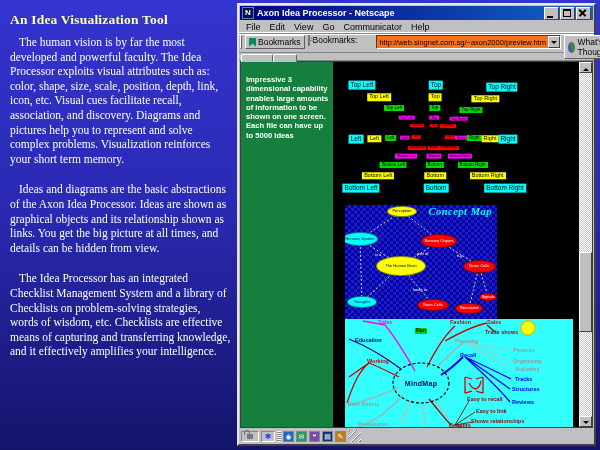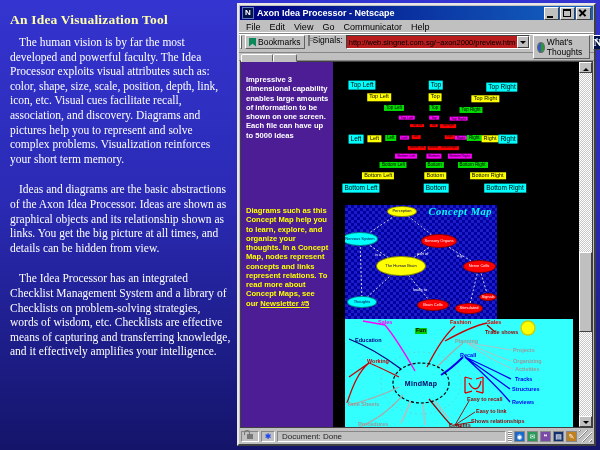--- a/index.html
+++ b/index.html
@@ -30,37 +30,37 @@
   .tbtn-close::before{transform:rotate(45deg);}
   .tbtn-close::after{transform:rotate(-45deg);}
   .menubar{height:13px;display:flex;align-items:center;gap:9px;padding:0 7px;
     border-bottom:1px solid #868686;box-shadow:0 -1px 0 #fff inset;flex:0 0 auto;font-size:9px;}
   .toolbar{height:17px;display:flex;align-items:flex-start;gap:3px;padding:0 1px;
     border-top:1px solid #fff;border-bottom:1px solid #868686;flex:0 0 auto;}
   .grip{width:3px;height:12px;background:#c0c0c0;border:1px solid;border-color:#fff #606060 #606060 #fff;}
   .bm-ico{width:7px;height:9px;background:#0a8a5a;clip-path:polygon(0 0,100% 0,100% 100%,50% 70%,0 100%);}
   .pg-ico{width:8px;height:9px;background:#f5f5d0;border:1px solid #777;position:relative;}
   .pg-ico::after{content:"";position:absolute;left:1px;top:2px;width:4px;height:1px;background:#888;box-shadow:0 2px 0 #888;}
-  .urlwrap{flex:1;height:12px;display:flex;background:#b91c1c;
-    border:1px solid;border-color:#404040 #fff #fff #404040;align-items:center;}
+  .urlwrap{flex:1;height:12px;display:flex;background:#f97316;
+    border:1px solid;border-color:#404040 #fff #fff #404040;align-items:center;margin-left:16px;}
   .urltext{flex:1;font-size:7.5px;padding:0 2px;white-space:nowrap;overflow:hidden;color:#000;}
   .ddbtn{width:10px;height:10px;background:#c0c0c0;border:1px solid;border-color:#fff #404040 #404040 #fff;position:relative;}
   .ddbtn::after{content:"";position:absolute;left:2px;top:4px;border:3px solid transparent;border-top-color:#000;}
   .wr-ico{width:9px;height:9px;border-radius:50%;background:conic-gradient(#2a9a2a 0 50%,#3a56c8 0 100%);border:1px solid #666;}
   .wr-btn{display:flex;align-items:center;gap:2px;padding:1px 3px;font-size:8.5px;
     border:1px solid;border-color:#fff #606060 #606060 #fff;background:#c0c0c0;}
   .nlogo{width:14px;height:13px;background:#001048;color:#fff;font:bold 10px/13px "Liberation Serif",serif;
     text-align:center;border:1px solid;border-color:#fff #404040 #404040 #fff;position:relative;}
   .nlogo i{position:absolute;width:2px;height:2px;background:#9fd6ff;border-radius:50%;left:2px;top:2px;box-shadow:7px 6px 0 -0.5px #9fd6ff;}
   .tabstrip{height:7px;position:relative;border-bottom:1px solid #868686;flex:0 0 auto;}
   .mini-tab{position:absolute;top:1px;height:6px;background:#c0c0c0;
     border:1px solid;border-color:#fff #606060 transparent #fff;border-radius:2px 2px 0 0;}
   
   .content{flex:1;display:flex;overflow:hidden;border:1px solid #404040;margin:0 1px;background:#000;}
-  .redcol{width:92px;flex:0 0 auto;background:#4c1d95;position:relative;
+  .redcol{width:92px;flex:0 0 auto;background:#15803d;position:relative;
     font-size:7.6px;font-weight:bold;line-height:1.22;}
   .rblock{position:absolute;left:5px;right:4px;}
   .rb1{top:13px;color:#fff;}
   .rb2{top:144px;color:#ff0;}
   .rb3{top:257px;color:#fff;}
   .rlink{color:#ff0;text-decoration:underline;cursor:pointer;}
   .blackmain{flex:1;position:relative;background:#000;overflow:hidden;}
   .bullet{position:absolute;left:7px;top:3px;color:#cc6;font-size:8px;display:flex;align-items:center;gap:4px;}
   .bullet::before{content:"";width:4px;height:4px;background:#ddd;display:inline-block;}
   
@@ -134,44 +134,40 @@
     <span>Communicator</span>
     <span>Help</span>
   </div>
   <div class="toolbar">
     <div class="grip"></div>
     <div class="wr-btn">
       <div class="bm-ico"></div>
       <span>Bookmarks</span>
     </div>
     <div class="pg-ico"></div>
-    <span style="font-size:8.5px;">Signals:</span>
+    <span style="font-size:8.5px;">Bookmarks:</span>
     <div class="urlwrap">
       <div class="urltext">http://web.singnet.com.sg/~axon2000/preview.htm</div>
       <div class="ddbtn"></div>
     </div>
     <div class="wr-btn">
       <div class="wr-ico"></div>
       <span>What's Thoughts</span>
     </div>
     <div class="nlogo"><i></i><span>N</span></div>
   </div>
   <div class="tabstrip">
     <div class="mini-tab" style="left:2px;width:30px;"></div>
     <div class="mini-tab" style="left:34px;width:22px;"></div>
   </div>
 
   <div class="content">
 
     <div class="redcol">
       <div class="rblock rb1">Impressive 3 dimensional capability enables large amounts of information to be shown on one screen. Each file can have up to 5000 Ideas</div>
-      <div class="rblock rb2">
-        <span>Diagrams such as this Concept Map help you to learn, explore, and organize your thoughts. In a Concept Map, nodes represent concepts and links represent relations. To read more about Concept Maps, see our</span>
-        <span class="rlink">Newsletter #5</span>
-      </div>
     </div>
 
     <div class="blackmain">
 
       <div class="tunnel" id="tunnel">
           <div class="t-box" style="left: 84.38px; top: 51.56px; font-size: 2.8px; background: rgb(255, 0, 0);">Top Left</div>
           <div class="t-box" style="left: 100.66px; top: 51.56px; font-size: 2.8px; background: rgb(255, 0, 0);">Top</div>
           <div class="t-box" style="left: 115.18px; top: 52px; font-size: 2.8px; background: rgb(255, 0, 0);">Top Right</div>
           <div class="t-box" style="left: 83.06px; top: 63.44px; font-size: 2.8px; background: rgb(255, 0, 0);">Left</div>
           <div class="t-box" style="left: 116.5px; top: 63.44px; font-size: 2.8px; background: rgb(255, 0, 0);">Right</div>
@@ -299,21 +295,20 @@
       <div class="sthumb"></div>
       <div class="sarrow sdown"></div>
     </div>
   </div>
 
   <div class="statusbar">
     <div class="spanel lockp">
         <div class="lock"></div>
       </div>
     <div class="spanel onlp">✱</div>
-    <div class="spanel sfield">Document: Done</div>
     <div class="compsep"></div>
     <div class="cicon" style="background:#1a6acc;">◉</div>
     <div class="cicon" style="background:#2a9a5a;">✉</div>
     <div class="cicon" style="background:#7a4aaa;">❝</div>
     <div class="cicon" style="background:#103070;">▤</div>
     <div class="cicon" style="background:#c08020;">✎</div>
     <div class="rgrip"></div>
   </div>
 </div>
 

